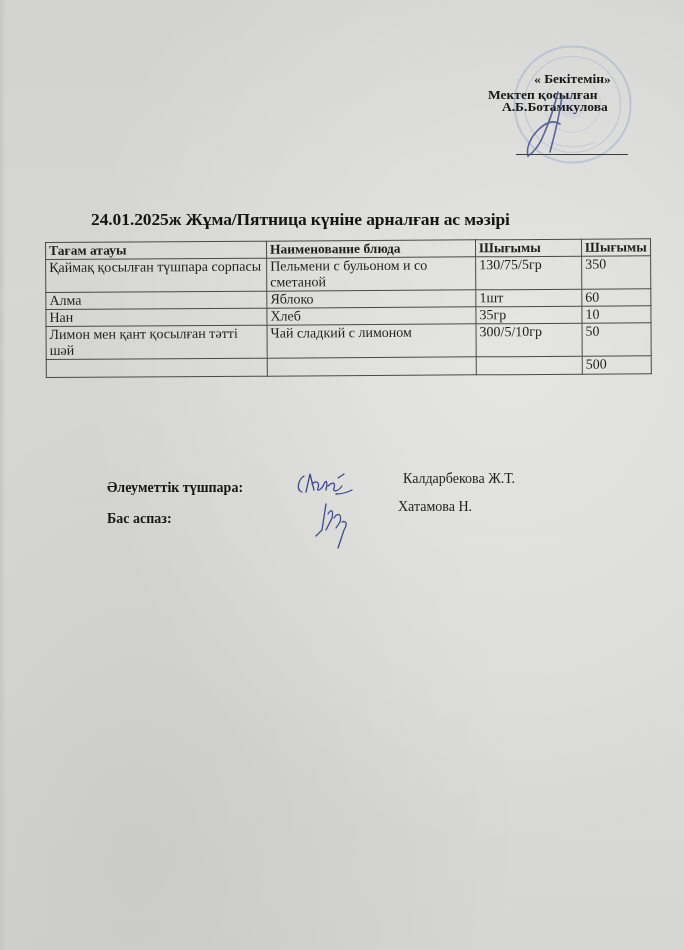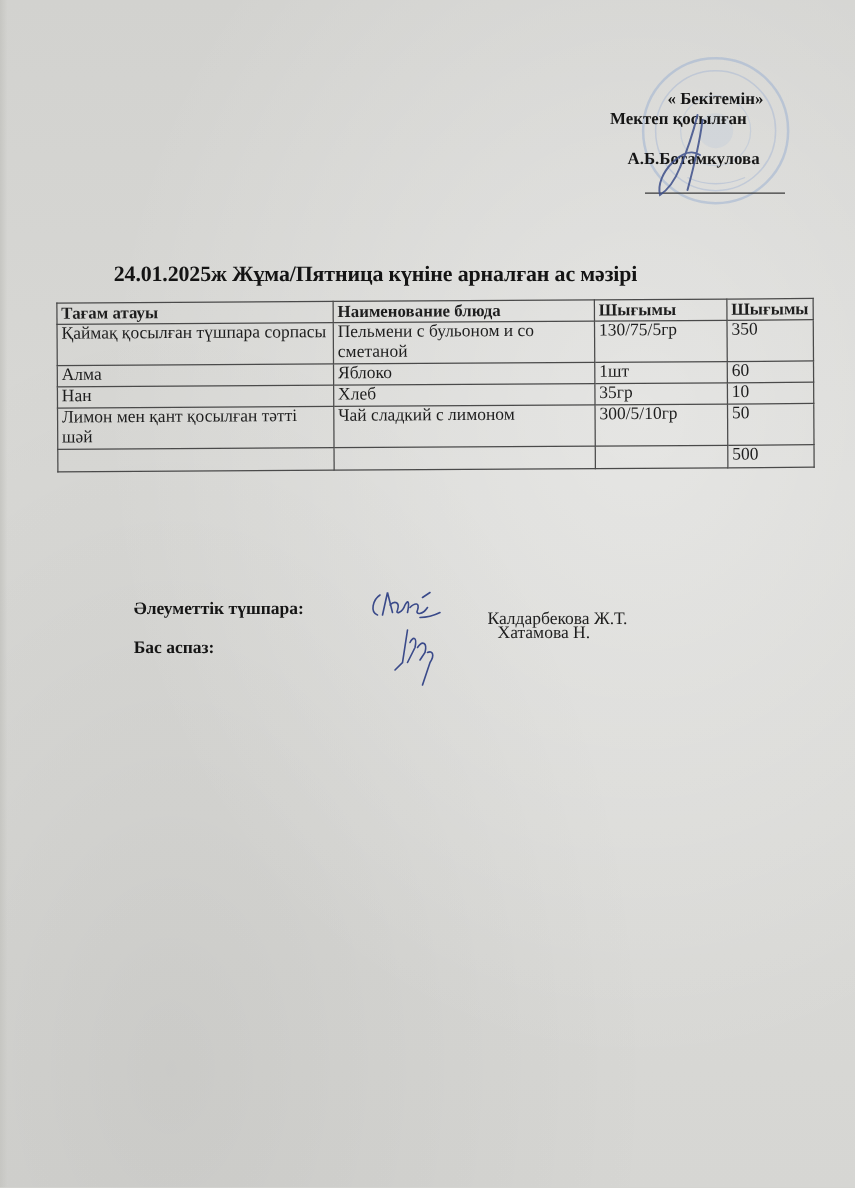--- a/index.html
+++ b/index.html
@@ -36,21 +36,21 @@
       position: absolute;
       left: 470px; top: 70px;
       width: 214px;
       font-weight: bold;
       font-size: 13.5px;
       line-height: 17px;
       color: #161616;
     }
     .approval .line1 { position: absolute; left: 64px; top: 0; white-space: nowrap; }
     .approval .line2 { position: absolute; left: 18px; top: 16px; white-space: nowrap; }
-    .approval .line3 { position: absolute; left: 32px; top: 48px; white-space: nowrap; }
+    .approval .line3 { position: absolute; left: 32px; top: 28px; white-space: nowrap; }
     .approval .sign-line {
       position: absolute;
       left: 46px; top: 84px;
       width: 112px; height: 1px;
       background: #3a3a3a;
     }
     .stamp {
       position: absolute;
       left: 510px; top: 42px;
       width: 125px; height: 125px;
@@ -183,21 +183,21 @@
   <tr class="row-total">
     <td></td>
     <td></td>
     <td></td>
     <td class="total-cell">500</td>
   </tr>
 </tbody>
   </table>
 
 <div class="sig-block sig-role" style="left:107px; top:480px;">Әлеуметтік түшпара:</div>
-<div class="sig-block sig-name" style="left:390px; top:471px;margin-top:17px;">Калдарбекова Ж.Т.</div>
+<div class="sig-block sig-name" style="left:403px; top:471px;">Калдарбекова Ж.Т.</div>
 
 <div class="sig-block sig-role" style="left:107px; top:511px;">Бас аспаз:</div>
 <div class="sig-block sig-name" style="left:398px; top:499px;">Хатамова Н.</div>
 
 <svg class="sig-mark" style="left:294px; top:470px; width:60px; height:30px;" viewBox="0 0 60 30">
   <path d="M10 6 C4 10 2 20 8 22 M12 22 L16 4 L20 20 M18 14 C22 10 26 12 24 18 C22 22 28 20 30 14 M30 14 C32 10 34 10 32 20 M34 16 C38 12 42 12 40 18 C38 22 44 22 48 16 M44 8 L50 4 M42 24 C48 24 54 22 58 20" fill="none" stroke="#3a4a8a" stroke-width="1.3" stroke-linecap="round"></path>
 </svg>
 <svg class="sig-mark" style="left:312px; top:500px; width:40px; height:50px;" viewBox="0 0 40 50">
   <path d="M14 4 L10 30 L4 36 M16 14 C18 10 22 8 20 18 L14 30 M22 18 C26 12 30 14 28 22 L24 28 M30 22 C34 20 36 24 32 30 L26 48" fill="none" stroke="#3a4a8a" stroke-width="1.3" stroke-linecap="round"></path>
 </svg>

